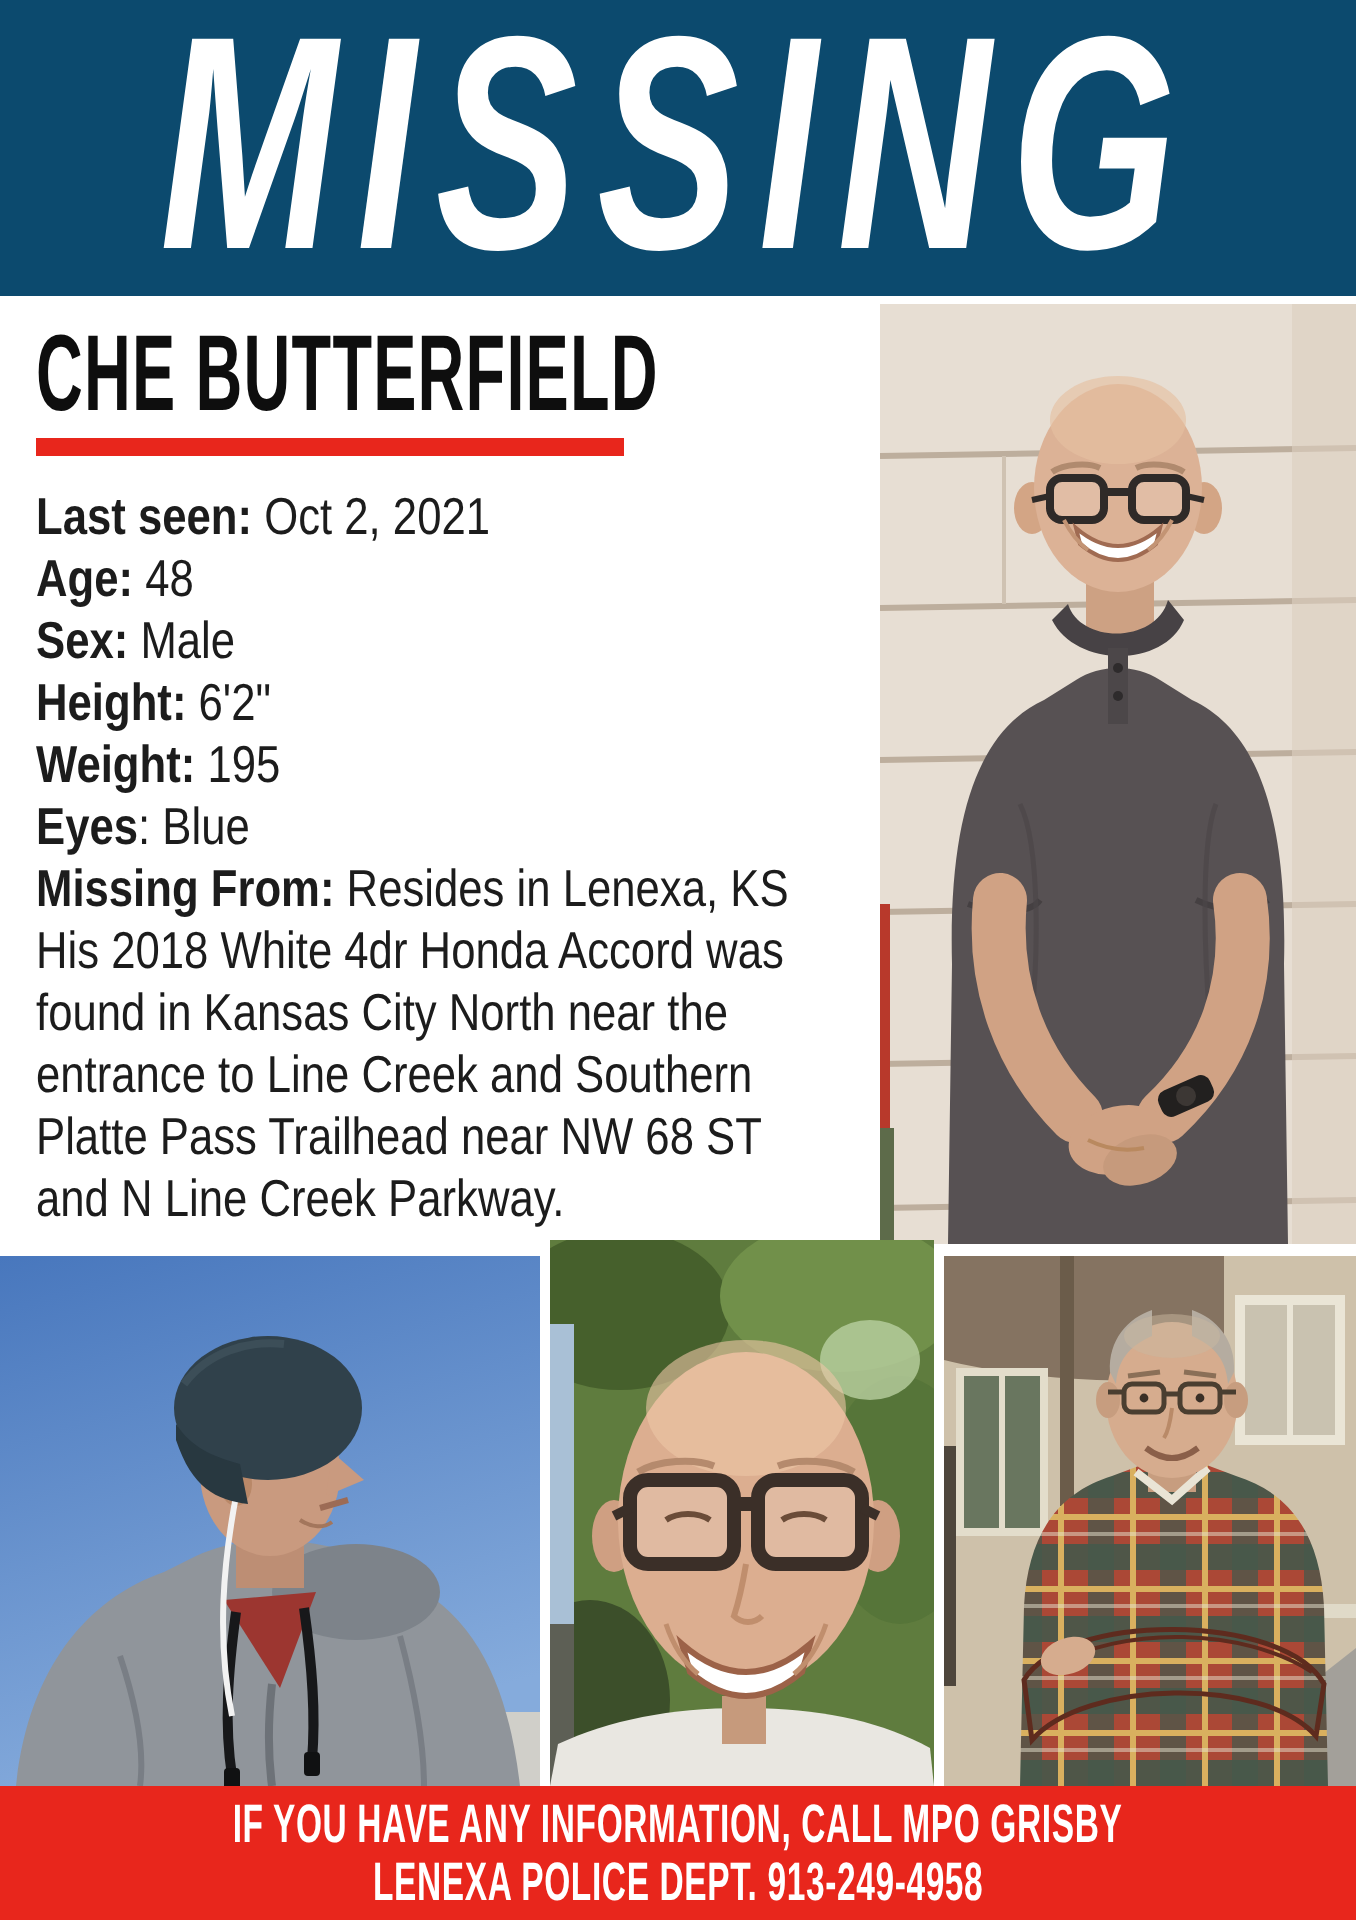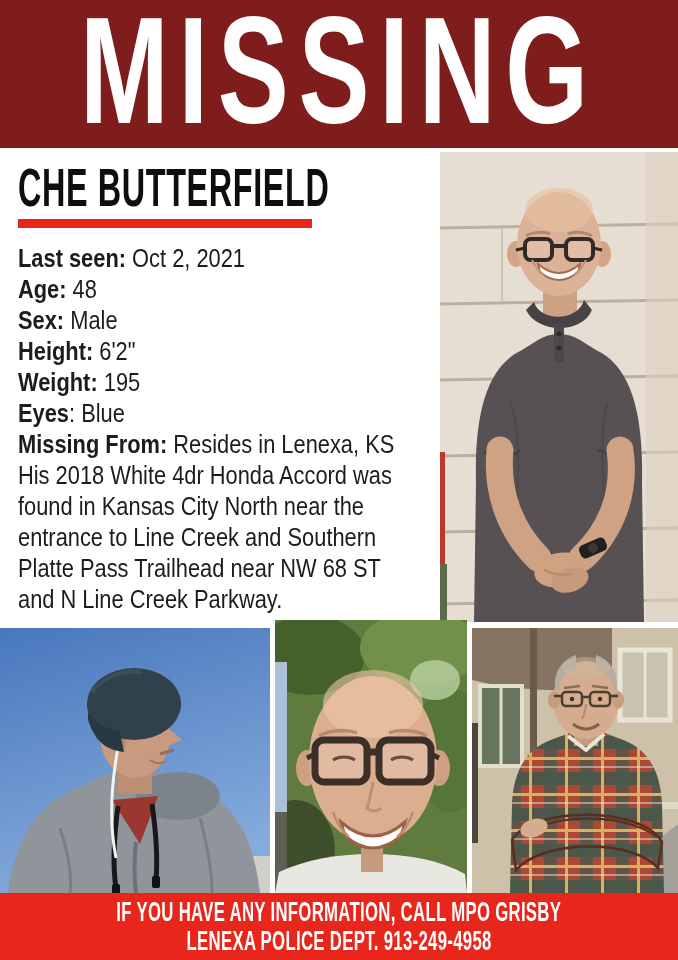--- a/index.html
+++ b/index.html
@@ -3,22 +3,22 @@
 <meta charset="utf-8">
 <style>
   html,body{margin:0;padding:0;background:#ffffff;}
   #poster{
     position:relative;width:678px;height:960px;background:#ffffff;
     font-family:"Liberation Sans", sans-serif;overflow:hidden;
   }
   .abs{position:absolute;}
 
   
-  #top-banner{left:0;top:0;width:678px;height:148px;background:#7f1d1d;
-    display:flex;align-items:flex-start;justify-content:center;}
+  #top-banner{left:0;top:0;width:678px;height:148px;background:#0c4a6e;
+    display:flex;align-items:flex-end;justify-content:center;font-style:italic;}
   #banner-title{
     display:inline-block;color:#ffffff;font-weight:bold;font-size:152px;
     letter-spacing:14px;line-height:1;transform:scaleX(0.70);transform-origin:center;
     white-space:nowrap;margin-top:-6px;}
 
   
   #person-name{
     left:18px;top:160px;color:#0e0e0e;font-weight:bold;font-size:54px;line-height:1;
     transform:scaleX(0.60);transform-origin:left top;white-space:nowrap;
     letter-spacing:1px;}

